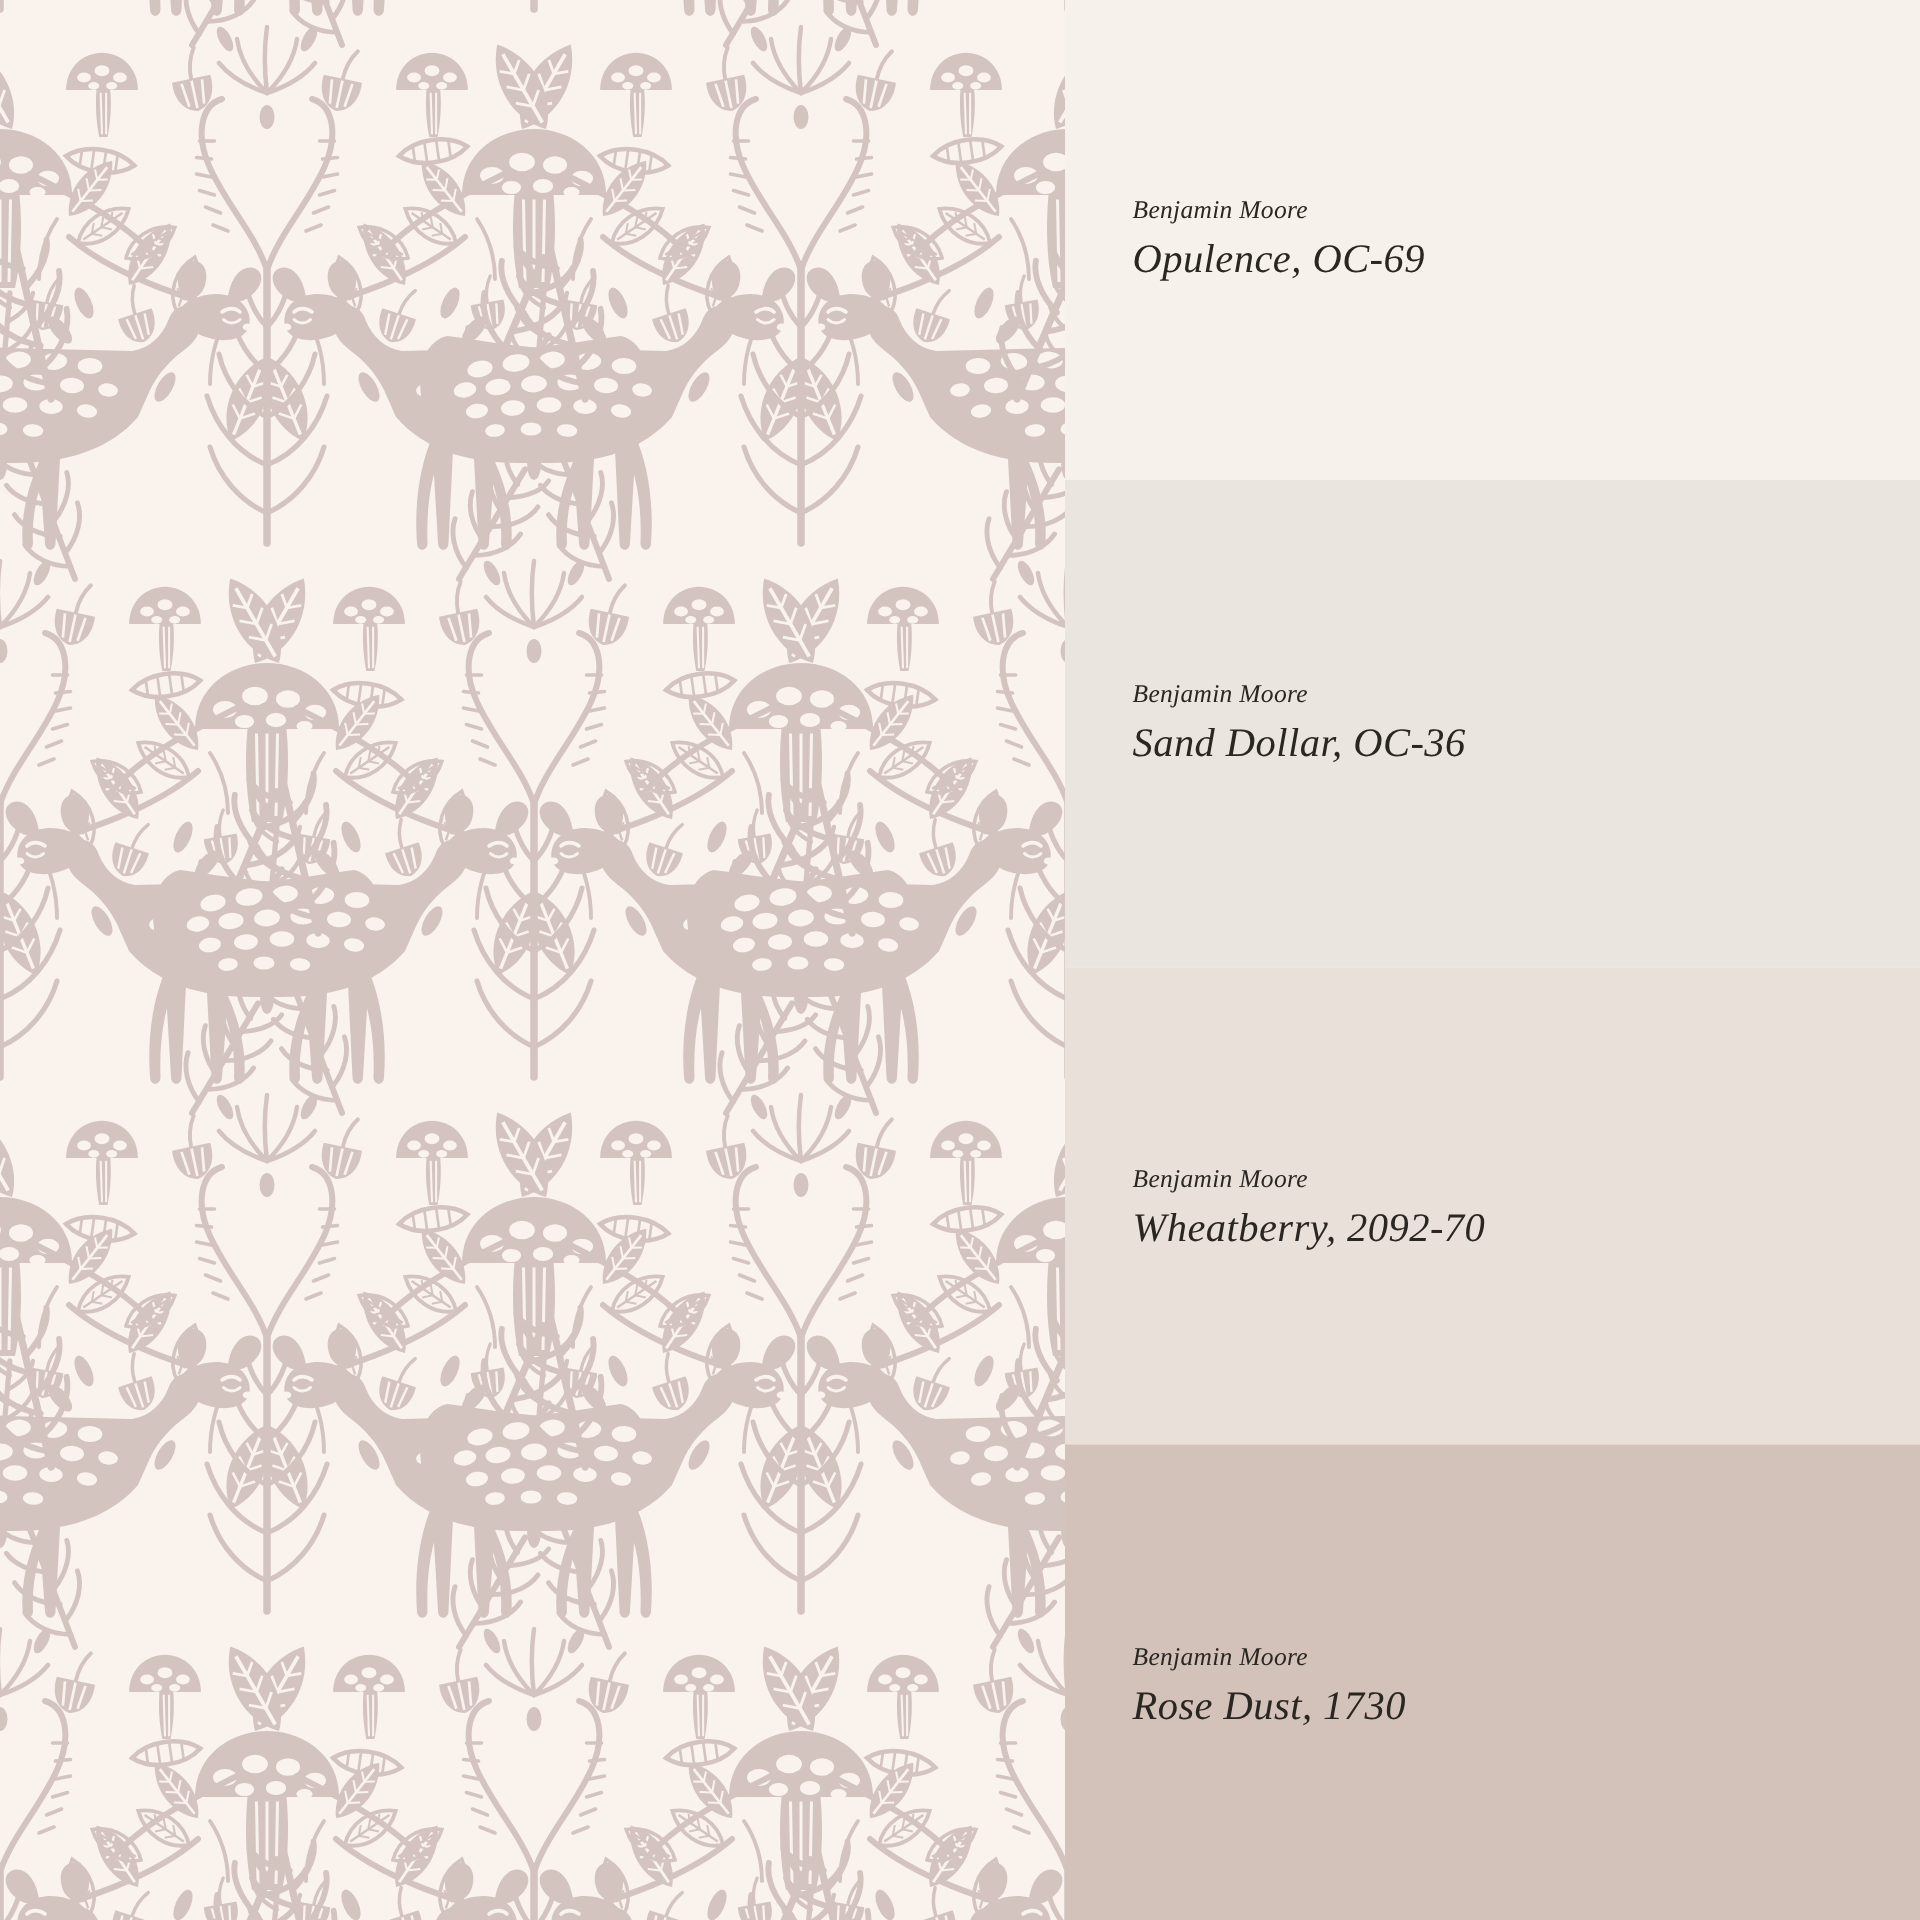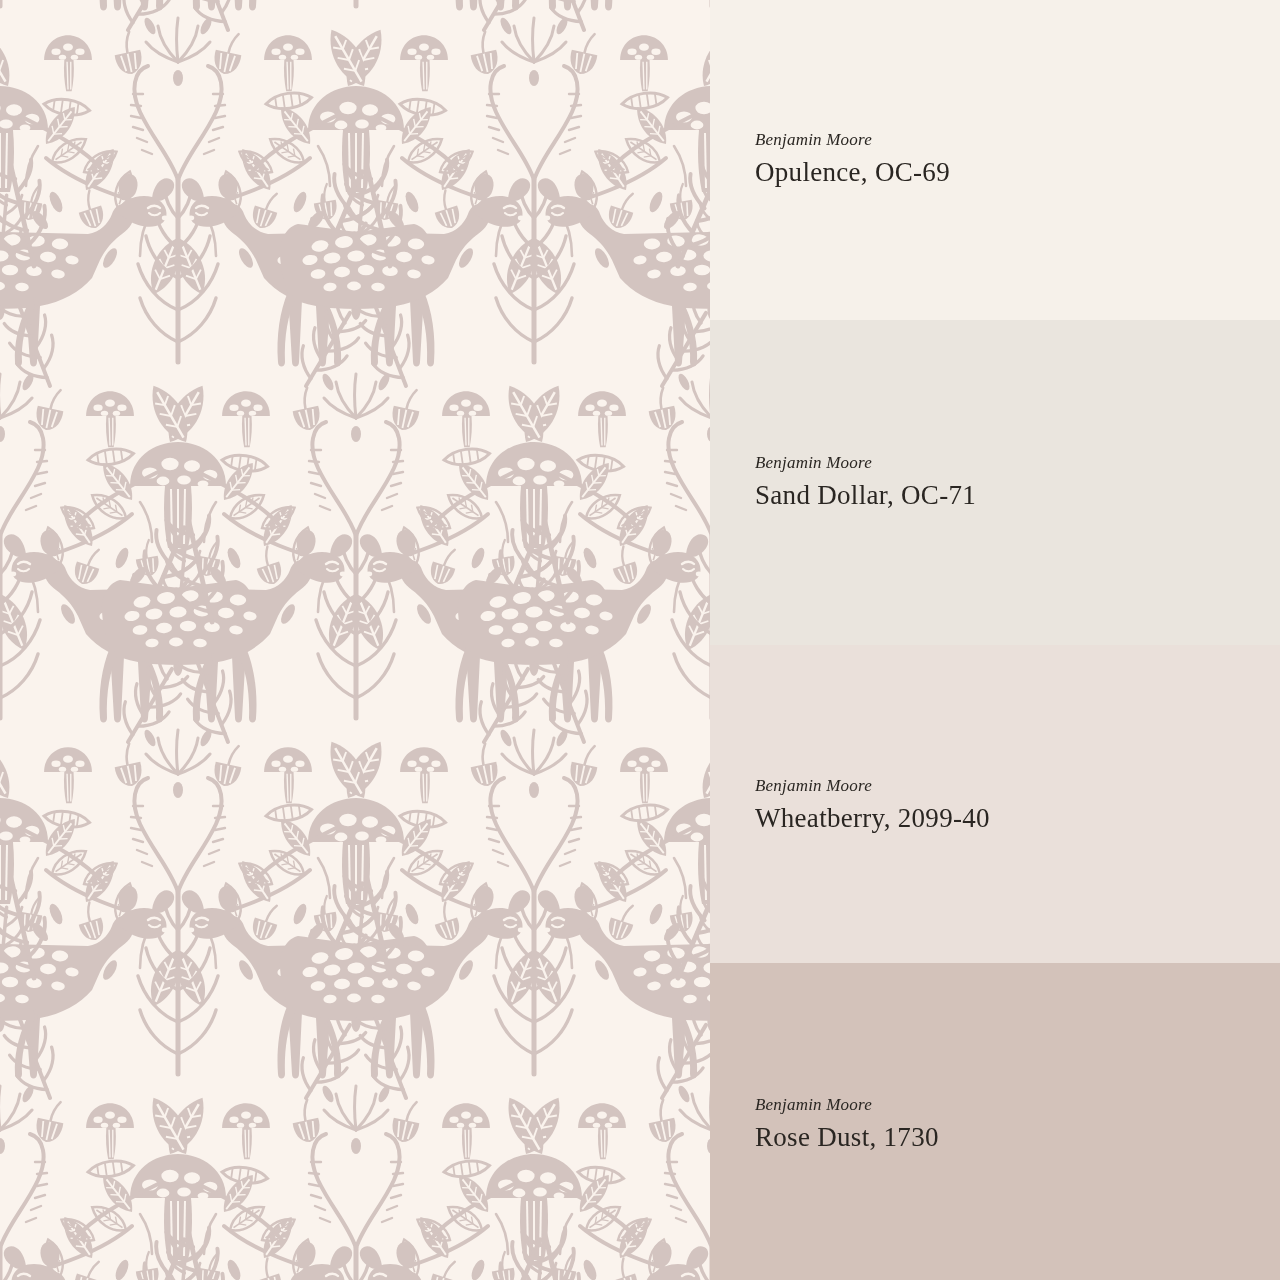--- a/index.html
+++ b/index.html
@@ -27,20 +27,21 @@
     line-height:1.0;
   }
   .brand{
     font-style:italic;
     font-size:17px;
     letter-spacing:0.2px;
     margin-bottom:11px;
     white-space:nowrap;
   }
   .cname{
+    font-style:italic;
     font-size:27px;
     letter-spacing:0.3px;
     white-space:nowrap;
   }
 </style>
 </head>
 <body>
 
 <div id="page">
 
@@ -405,28 +406,28 @@
     <div class="swatch" style="top: 0px; height: 320px; background: rgb(246, 241, 234);">
       <div class="swatch-label" style="top: 131px; color: rgb(42, 38, 34);">
         <div class="brand">Benjamin Moore</div>
         <div class="cname">Opulence, OC-69</div>
       </div>
     </div>
 
     <div class="swatch" style="top: 320px; height: 325px; background: rgb(234, 229, 222);">
       <div class="swatch-label" style="top: 134px; color: rgb(42, 38, 34);">
         <div class="brand">Benjamin Moore</div>
-        <div class="cname">Sand Dollar, OC-71</div>
+        <div class="cname">Sand Dollar, OC-36</div>
       </div>
     </div>
 
     <div class="swatch" style="top: 645px; height: 318px; background: rgb(234, 224, 218);">
       <div class="swatch-label" style="top: 132px; color: rgb(42, 38, 34);">
         <div class="brand">Benjamin Moore</div>
-        <div class="cname">Wheatberry, 2099-40</div>
+        <div class="cname">Wheatberry, 2092-70</div>
       </div>
     </div>
 
     <div class="swatch" style="top: 963px; height: 317px; background: rgb(211, 194, 186);">
       <div class="swatch-label" style="top: 133px; color: rgb(42, 38, 34);">
         <div class="brand">Benjamin Moore</div>
         <div class="cname">Rose Dust, 1730</div>
       </div>
     </div>
 

